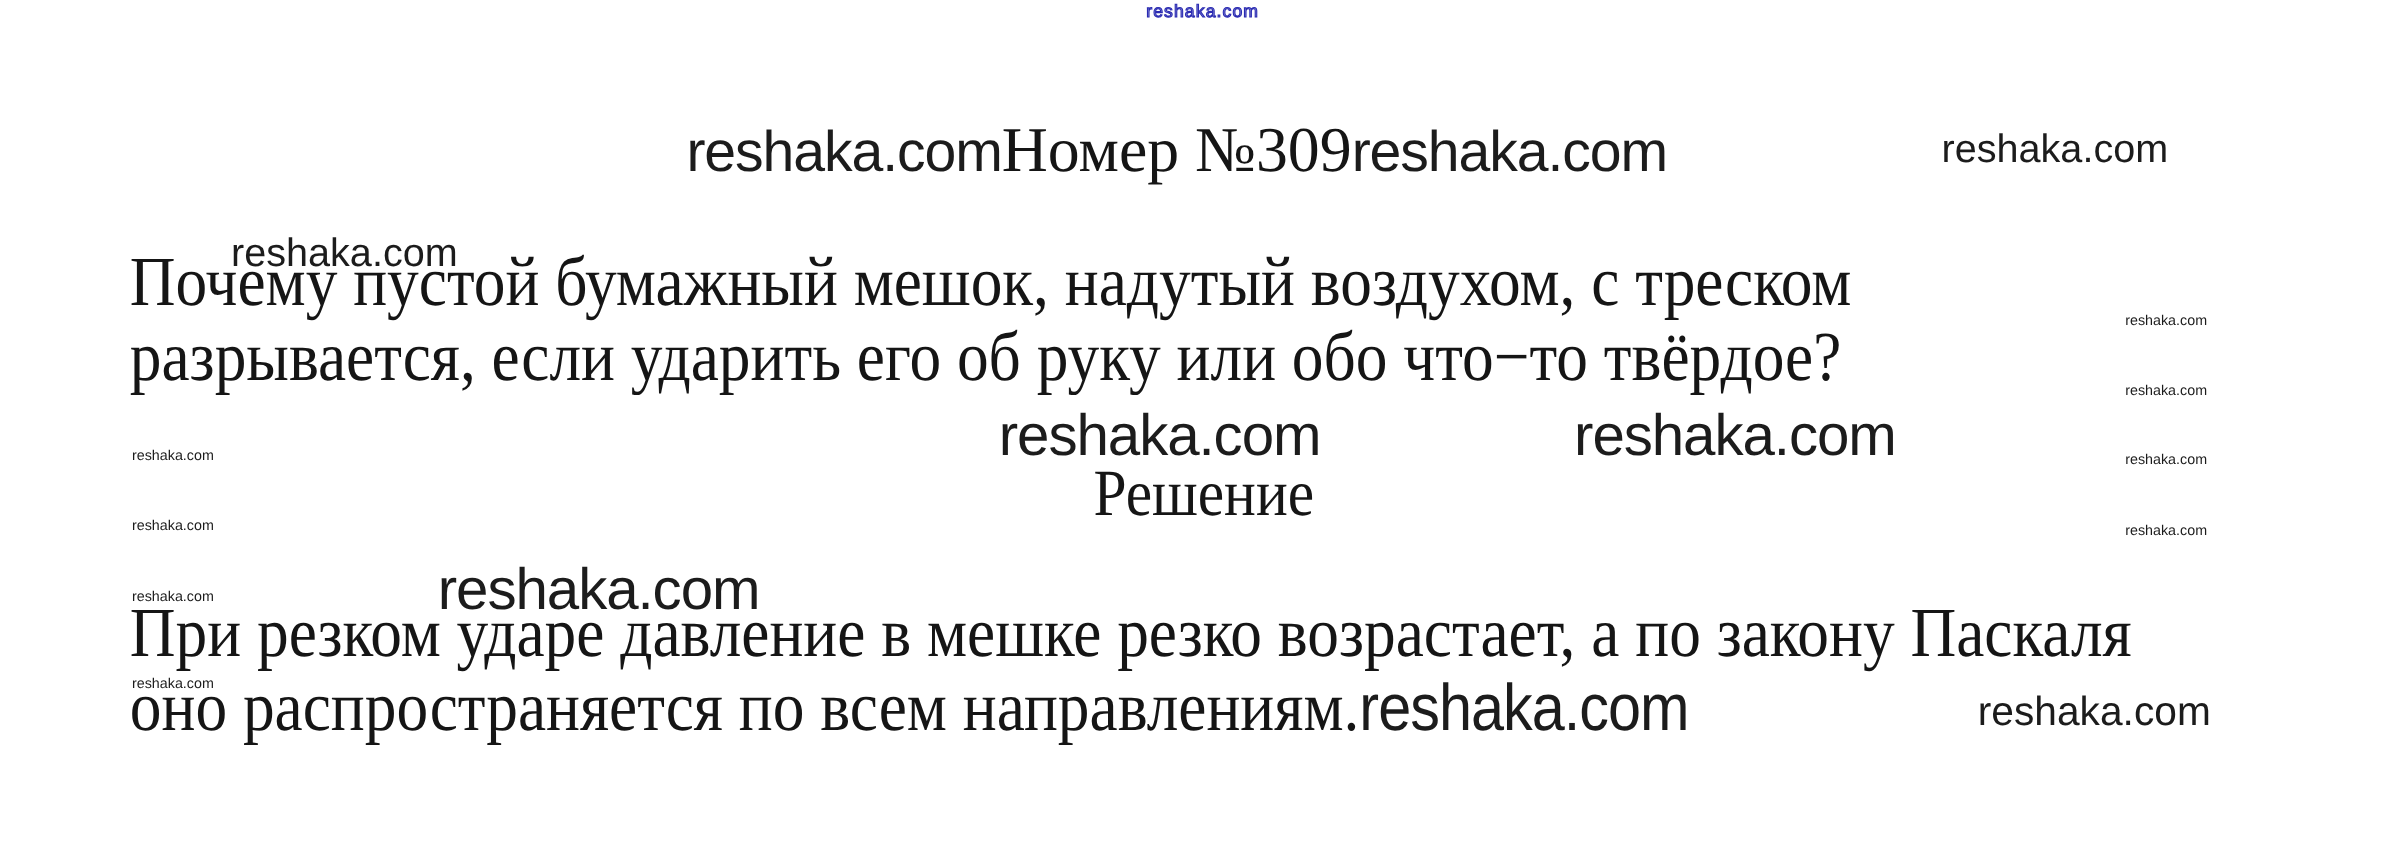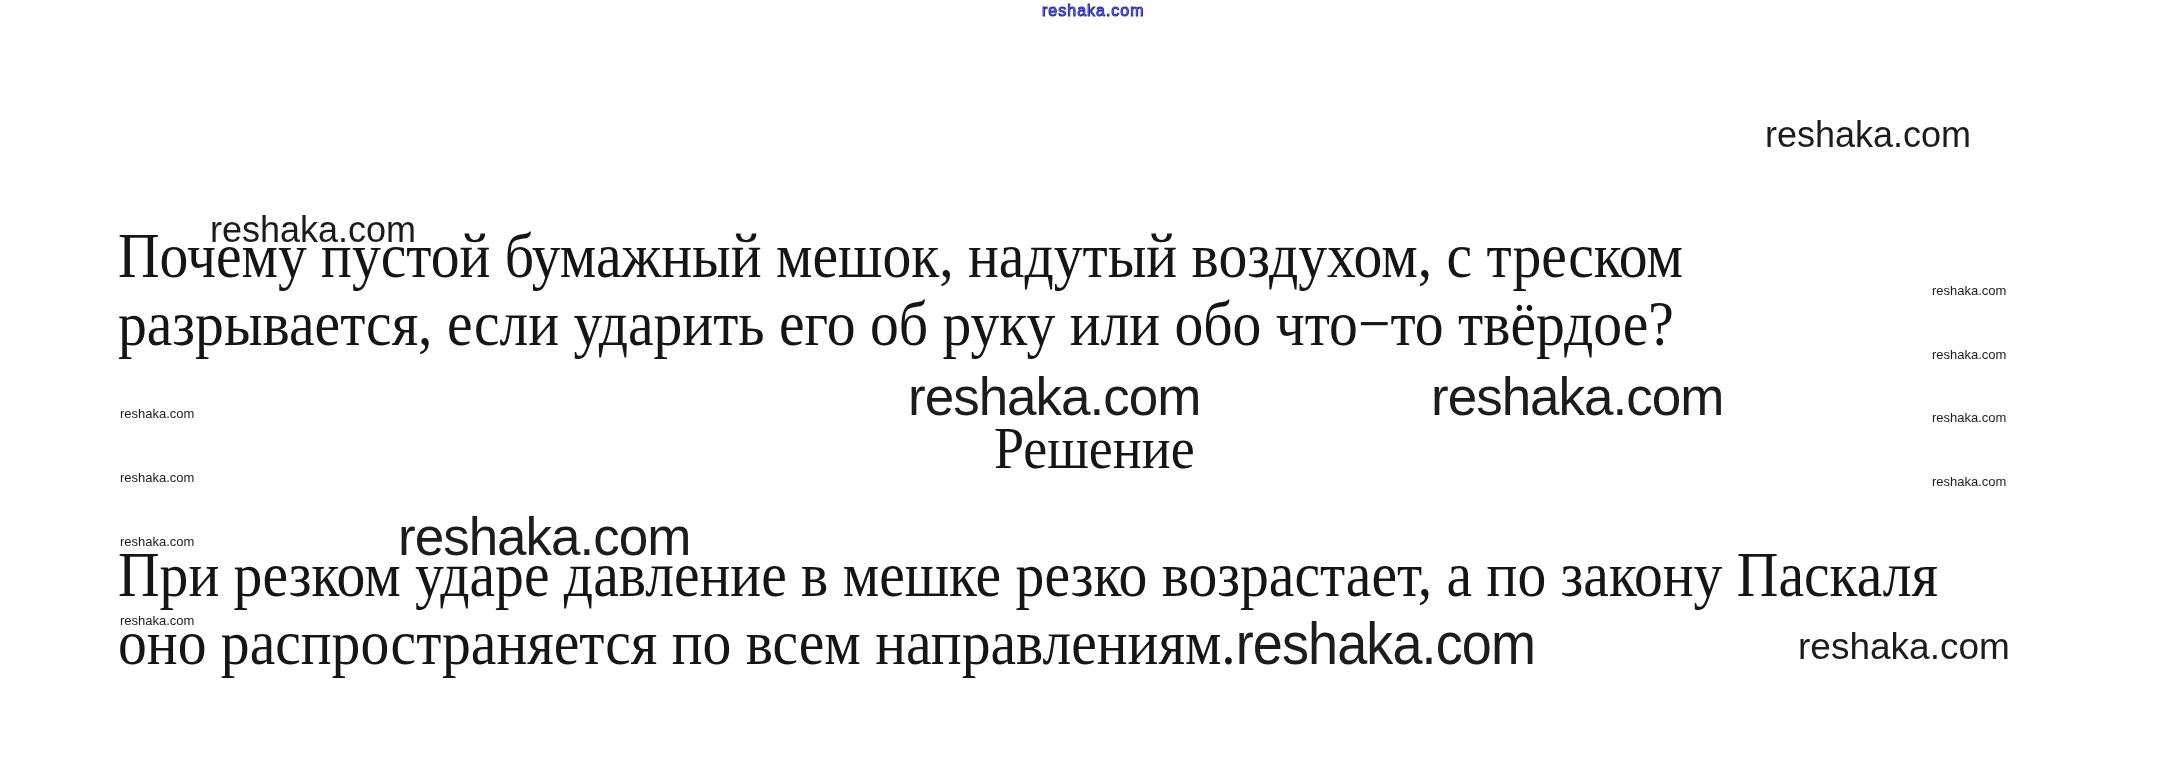--- a/index.html
+++ b/index.html
@@ -58,20 +58,23 @@
     color: #1c1c1c;
   }
 </style>
 </head>
 <body>
 
 <div class="page">
 
   <span class="abs wm-outline-blue" style="left:1042px; top:2px;">reshaka.com</span>
 
+  <div class="abs title-row" style="left:624px; top:104px;">
+    <span class="wm wm-title">reshaka.com</span><span class="serif title-serif">Номер №309</span><span class="wm wm-title">reshaka.com</span>
+  </div>
 
   <span class="abs wm wm-small" style="left:1765px; top:114px;">reshaka.com</span>
 
   <span class="abs wm wm-small" style="left:210px; top:209px;">reshaka.com</span>
 
   <div class="abs serif body-block squeeze" style="left:118px; top:222px;">
     <div>Почему пустой бумажный мешок, надутый воздухом, с треском</div>
     <div>разрывается, если ударить его об руку или обо что−то твёрдое?</div>
   </div>
 

